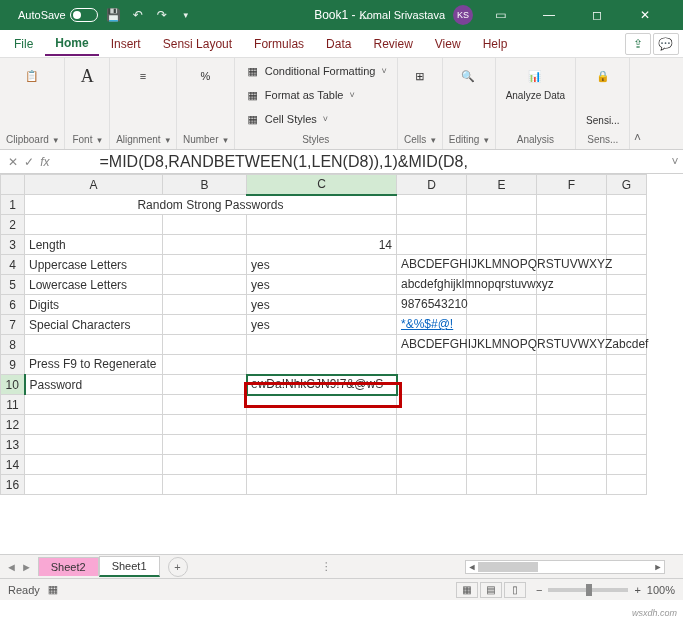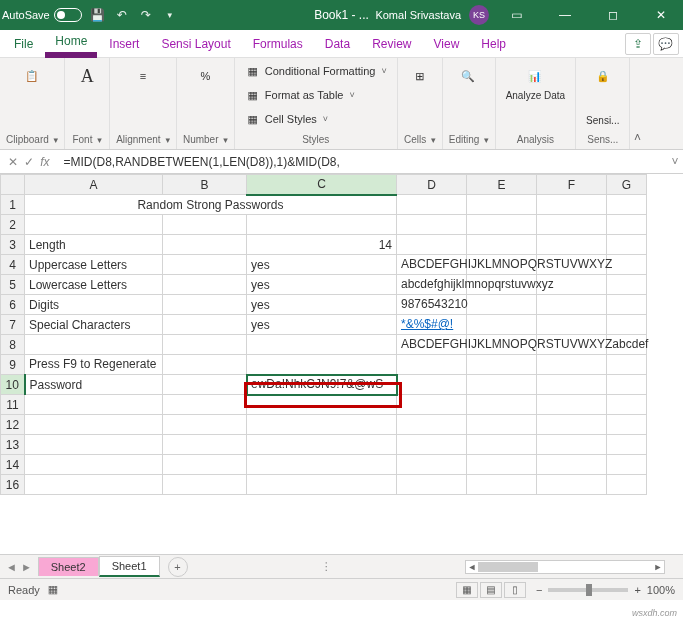--- a/index.html
+++ b/index.html
@@ -1,46 +1,46 @@
 <!DOCTYPE html>
 <html><head>
 <meta charset="utf-8">
 <style>
 * { margin:0; padding:0; box-sizing:border-box; font-family:'Segoe UI',Arial,sans-serif; }
 body { background:#fff; width:683px; height:620px; overflow:hidden; font-size:12px; color:#333; }
-.titlebar { background:#217346; color:#fff; height:30px; display:flex; align-items:center; padding:0 2px; gap:8px; }
+.titlebar { background:#217346; color:#fff; height:30px; display:flex; align-items:center; padding:0 18px; gap:8px; }
 .titlebar .autosave { font-size:11px; display:flex; align-items:center; gap:4px; }
 .toggle { width:28px; height:14px; border:1px solid #fff; border-radius:7px; position:relative; }
 .toggle::after { content:''; position:absolute; width:8px; height:8px; background:#fff; border-radius:50%; top:2px; left:2px; }
 .tb-icon { width:16px; height:16px; display:flex; align-items:center; justify-content:center; opacity:.9; }
 .titlebar .spacer { flex:1; }
 .titlebar .title { font-size:12px; position:absolute; left:50%; transform:translateX(-50%); }
 .titlebar .user { font-size:11px; display:flex; align-items:center; gap:4px; }
 .avatar { width:20px; height:20px; background:#7b4397; border-radius:50%; display:flex; align-items:center; justify-content:center; color:#fff; font-size:9px; }
 .winbtn { width:40px; height:30px; display:flex; align-items:center; justify-content:center; }
 .ribbon-tabs { background:#fff; height:28px; display:flex; align-items:center; padding:0 4px; gap:2px; border-bottom:1px solid #e0e0e0; }
-.ribbon-tabs .tab { padding:4px 10px; font-size:12px; cursor:pointer; color:#a21caf; }
-.ribbon-tabs .tab.active { border-bottom:6px solid #701a75; color:#217346; font-weight:400; }
+.ribbon-tabs .tab { padding:4px 10px; font-size:12px; cursor:pointer; color:#7f1d1d; }
+.ribbon-tabs .tab.active { border-bottom:2px solid #701a75; color:#217346; font-weight:700; }
 .ribbon-tabs .file { color:#217346; }
 .ribbon-tabs .right { margin-left:auto; display:flex; gap:2px; }
 .ribbon-tabs .right .ico { width:26px; height:22px; border:1px solid #d0d0d0; display:flex; align-items:center; justify-content:center; border-radius:2px; }
 .ribbon { background:#f3f2f1; height:92px; display:flex; border-bottom:1px solid #d0d0d0; }
 .group { border-right:1px solid #e0e0e0; padding:4px 6px 2px; display:flex; flex-direction:column; align-items:center; justify-content:space-between; }
 .group-label { font-size:10px; color:#666; text-align:center; padding-bottom:2px; }
 .big-btn { display:flex; flex-direction:column; align-items:center; gap:2px; padding:2px 4px; font-size:11px; }
 .big-btn .ico { width:24px; height:24px; display:flex; align-items:center; justify-content:center; }
 .styles-group { flex-direction:column; }
 .style-row { display:flex; align-items:center; gap:4px; font-size:11px; padding:2px 4px; }
 .style-row .sicon { width:16px; height:14px; display:flex; align-items:center; justify-content:center; }
 .dropdown { font-size:9px; color:#666; margin-left:2px; }
 .namebox-row { height:24px; display:flex; align-items:center; border-bottom:1px solid #d0d0d0; background:#fff; }
 .namebox { width:96px; border-right:1px solid #d0d0d0; padding:2px 6px; font-size:12px; display:flex; align-items:center; }
 .namebox::after { content:'▾'; font-size:8px; color:#888; margin-left:auto; }
 .fx-icons { display:flex; align-items:center; gap:6px; padding:0 8px; color:#888; }
-.formula { flex:1; padding:2px 6px; font-size:12px; color:#333; overflow:hidden; white-space:nowrap; }
+.formula { flex:1; padding:2px 6px; font-size:16px; color:#333; overflow:hidden; white-space:nowrap;margin-left:36px; }
 .grid-wrap { position:relative; height:380px; overflow:hidden; background:#fff; }
 table.sheet { border-collapse:collapse; table-layout:fixed; }
 table.sheet th, table.sheet td { border:1px solid #d4d4d4; font-size:12px; font-weight:normal; padding:2px 4px; height:20px; overflow:hidden; white-space:nowrap; background:#fff; }
 table.sheet th { background:#f0f0f0; text-align:center; color:#333; }
 table.sheet th.corner { background:#f0f0f0; width:24px; }
 table.sheet td.rowhead { background:#f0f0f0; text-align:center; width:24px; }
 .col-A { width:138px; } .col-B { width:84px; } .col-C { width:150px; } .col-D { width:70px; } .col-E { width:70px; } .col-F { width:70px; } .col-G { width:40px; }
 .selected-hdr { background:#d3ead3 !important; border-bottom:2px solid #217346 !important; }
 .selected-row { background:#d3ead3 !important; border-right:2px solid #217346 !important; }
 .merged-title { text-align:center;margin-top:44px; }

